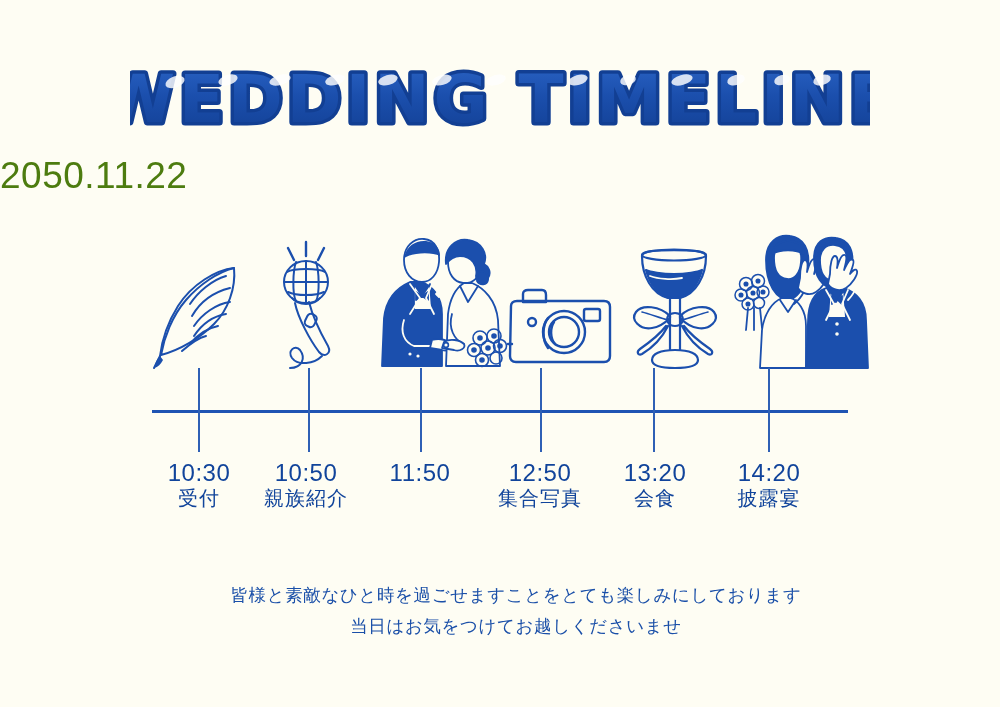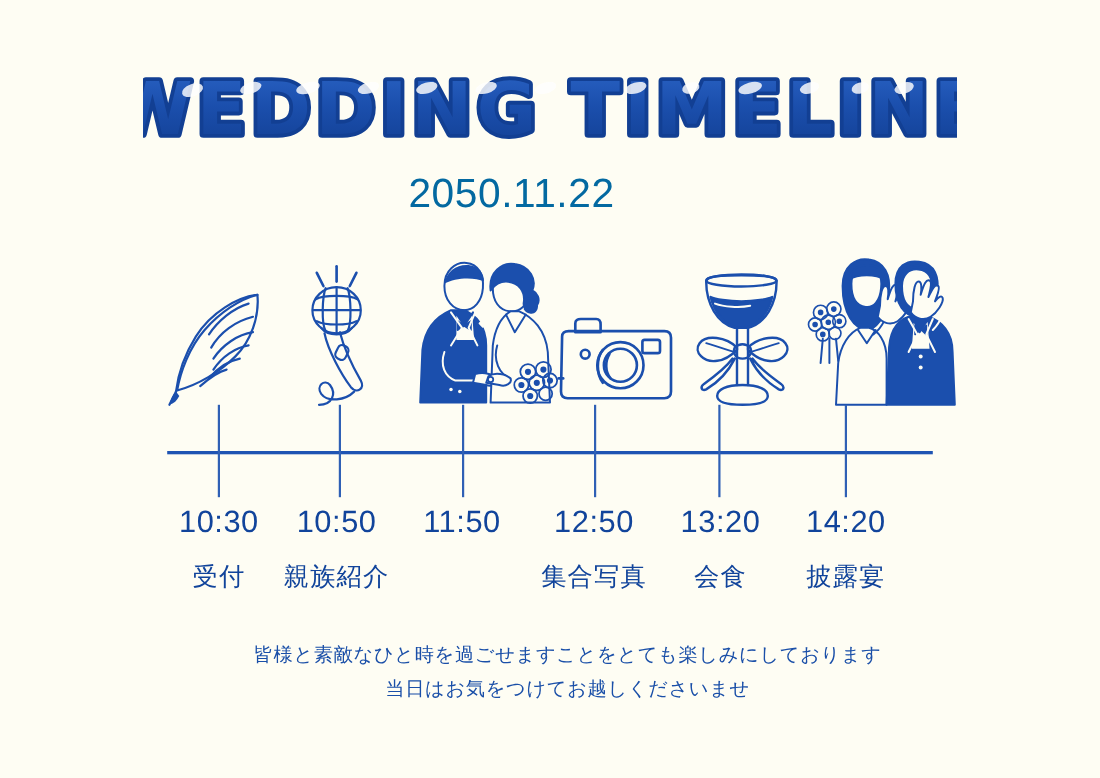--- a/index.html
+++ b/index.html
@@ -34,24 +34,23 @@
   .title-svg {
     display: block;
     margin: 0 auto;
   }
 
   .date {
     position: absolute;
     top: 155px;
     left: 0;
     width: 930px;
-    text-align: center;
     font-size: 37px;
     letter-spacing: 0.5px;
-    color: #0369a1;
+    color: #4d7c0f;
     font-family: "Liberation Sans", "DejaVu Sans", sans-serif;
     font-weight: 400;
   }
 
   
   .icons-row {
     position: absolute;
     top: 228px;
     left: 152px;
     width: 700px;
@@ -102,29 +101,28 @@
     height: 90px;
   }
   .label-cell {
     position: absolute;
     top: 0;
     text-align: center;
     transform: translateX(-50%);
     width: 160px;
   }
   .label-time {
-    font-size: 28px;
+    font-size: 24px;
     color: #11449b;
     letter-spacing: 0.5px;
     line-height: 1.1;
     font-weight: 400;
   }
   .label-name {
-    margin-top: 20px;
-    font-size: 23px;
+    font-size: 20px;
     color: #11449b;
     letter-spacing: 1px;
     line-height: 1.2;
     font-weight: 400;
   }
 
   
   .footer {
     position: absolute;
     top: 580px;

